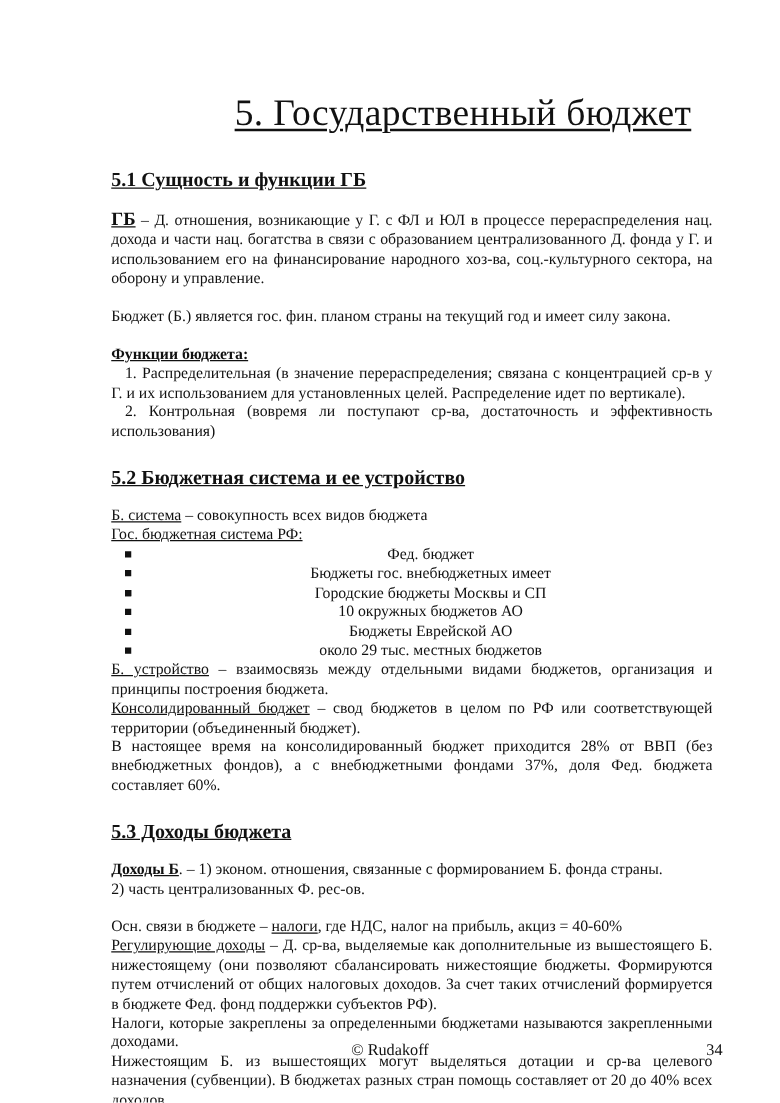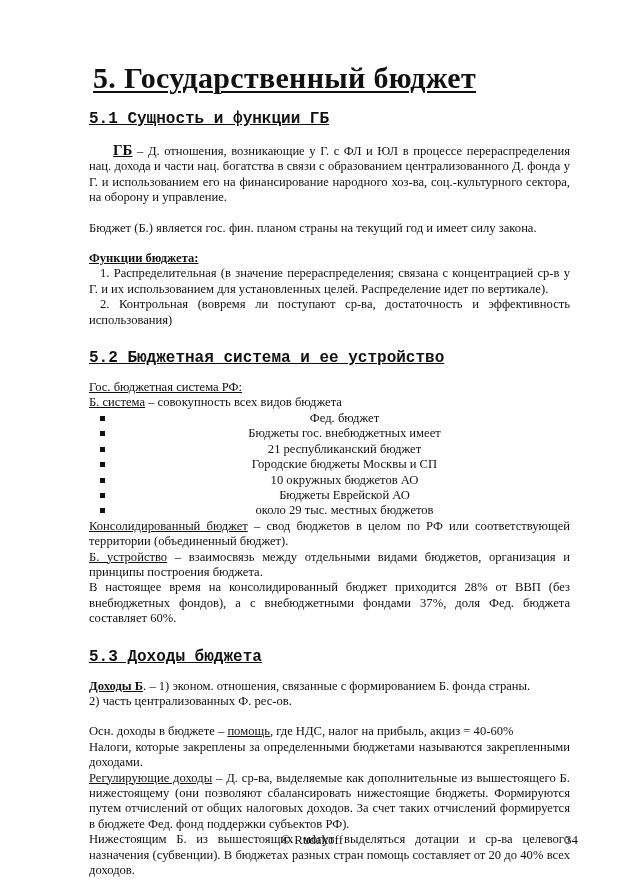--- a/index.html
+++ b/index.html
@@ -1,26 +1,26 @@
 <!DOCTYPE html>
 <html><head>
 <meta charset="utf-8">
 <style>
   html, body { margin: 0; padding: 0; background: #ffffff; }
   body { width: 624px; height: 882px; position: relative; overflow: hidden;
          font-family: "Liberation Serif", "DejaVu Serif", serif; color: #111; }
   .page { position: absolute; left: 0; top: 0; width: 624px; height: 882px; background: #fff; }
   .content { position: absolute; left: 89px; top: 56px; width: 481px; }
-  .h1 { font-size: 30px; font-weight: bold; text-decoration: underline; text-underline-offset: 3px;
-        text-decoration-thickness: 2px; margin: 4px; line-height: 36px; letter-spacing: 0.3px; }
-  .h2 { font-size: 16px; font-weight: bold; text-decoration: underline; margin: 0; line-height: 20px; font-family: Liberation Mono, monospace; }
+  .h1 { font-size: 30px; font-weight: normal; text-decoration: underline; text-underline-offset: 3px;
+        text-decoration-thickness: 2px; margin: 17px; line-height: 36px; letter-spacing: 0.3px; text-align: right; }
+  .h2 { font-size: 16px; font-weight: bold; text-decoration: underline; margin: 0; line-height: 20px; }
   .p { font-size: 12.6px; line-height: 15.4px; margin: 0; text-align: justify; }
   .u { text-decoration: underline; }
   .bu { text-decoration: underline; font-weight: bold; }
-  .gb { font-weight: bold; text-decoration: underline; font-size: 15px; margin-left: 24px; }
+  .gb { font-weight: bold; text-decoration: underline; font-size: 15px; }
   .ol-item { font-size: 12.6px; line-height: 15.4px; text-align: justify; text-indent: 11px; margin: 0; }
   .ul { list-style: none; margin: 0; padding: 0; text-align: center; }
   .ul li { position: relative; padding-left: 30px; font-size: 12.6px; line-height: 15.4px; }
   .ul li .bullet { position: absolute; left: 11px; top: 5px; width: 5px; height: 5px; background: #111; }
   .footer-center { position: absolute; top: 832px; left: 0; width: 624px; text-align: center; font-size: 13px; }
   .footer-page { position: absolute; top: 832px; left: 565px; font-size: 13px; }
 </style>
 </head>
 <body>
 
@@ -40,45 +40,44 @@
 
     <div style="height:15px"></div>
     <p class="p"><span class="bu">Функции бюджета:</span></p>
     <p class="ol-item">1.  Распределительная (в значение перераспределения; связана с концентрацией ср-в у Г. и  их использованием для установленных целей. Распределение идет по вертикале).</p>
     <p class="ol-item">2.  Контрольная (вовремя ли поступают ср-ва, достаточность и эффективность использования)</p>
 
     <div style="height:20px"></div>
     <h2 class="h2">5.2 Бюджетная система и ее устройство</h2>
 
     <div style="height:12px"></div>
+    <p class="p"><span class="u">Б. система</span><span> – совокупность всех видов бюджета</span></p>
     <p class="p"><span class="u">Гос. бюджетная система РФ:</span></p>
-    <p class="p"><span class="u">Б. система</span><span> – совокупность всех видов бюджета</span></p>
     <ul class="ul">
       <li><span class="bullet"></span><span>Фед. бюджет</span></li>
       <li><span class="bullet"></span><span>Бюджеты гос. внебюджетных имеет</span></li>
-      <li><span class="bullet"></span><span>21 республиканский бюджет</span></li>
       <li><span class="bullet"></span></li>
       <li><span class="bullet"></span><span>Городские бюджеты Москвы и СП</span></li>
       <li><span class="bullet"></span><span>10 окружных бюджетов АО</span></li>
       <li><span class="bullet"></span><span>Бюджеты Еврейской АО</span></li>
       <li><span class="bullet"></span><span>около 29 тыс. местных бюджетов</span></li>
     </ul>
+    <p class="p"><span class="u">Б. устройство</span><span> – взаимосвязь между отдельными видами бюджетов, организация и принципы построения бюджета.</span></p>
     <p class="p"><span class="u">Консолидированный бюджет</span><span> – свод бюджетов в целом по РФ или соответствующей территории (объединенный бюджет).</span></p>
-    <p class="p"><span class="u">Б. устройство</span><span> – взаимосвязь между отдельными видами бюджетов, организация и принципы построения бюджета.</span></p>
     <p class="p">В настоящее время на консолидированный бюджет приходится 28% от ВВП (без внебюджетных фондов), а с внебюджетными фондами 37%, доля Фед. бюджета составляет 60%.</p>
 
     <div style="height:20px"></div>
     <h2 class="h2">5.3 Доходы бюджета</h2>
 
     <div style="height:12px"></div>
     <p class="p"><span class="bu">Доходы Б</span><span>. – 1) эконом. отношения, связанные с формированием Б. фонда страны.</span></p>
     <p class="p"> 2) часть централизованных Ф. рес-ов.</p>
 
     <div style="height:15px"></div>
-    <p class="p"><span>Осн. доходы в бюджете – </span><span class="u">помощь</span><span>, где НДС, налог на прибыль, акциз = 40-60%</span></p>
+    <p class="p"><span>Осн. связи в бюджете – </span><span class="u">налоги</span><span>, где НДС, налог на прибыль, акциз = 40-60%</span></p>
+    <p class="p"><span class="u">Регулирующие доходы</span><span> – Д. ср-ва, выделяемые как дополнительные из вышестоящего Б. нижестоящему (они позволяют сбалансировать нижестоящие бюджеты. Формируются путем  отчислений от общих налоговых доходов. За счет таких отчислений формируется в бюджете Фед. фонд поддержки субъектов РФ).</span></p>
     <p class="p">Налоги, которые закреплены за определенными бюджетами называются закрепленными доходами.</p>
-    <p class="p"><span class="u">Регулирующие доходы</span><span> – Д. ср-ва, выделяемые как дополнительные из вышестоящего Б. нижестоящему (они позволяют сбалансировать нижестоящие бюджеты. Формируются путем  отчислений от общих налоговых доходов. За счет таких отчислений формируется в бюджете Фед. фонд поддержки субъектов РФ).</span></p>
     <p class="p">Нижестоящим Б. из вышестоящих могут выделяться дотации и ср-ва целевого назначения (субвенции). В бюджетах разных стран помощь составляет от 20 до 40% всех доходов.</p>
   </div>
 
   <div class="footer-center">© Rudakoff</div>
   <div class="footer-page">34</div>
 </div>
 
 </body></html>

